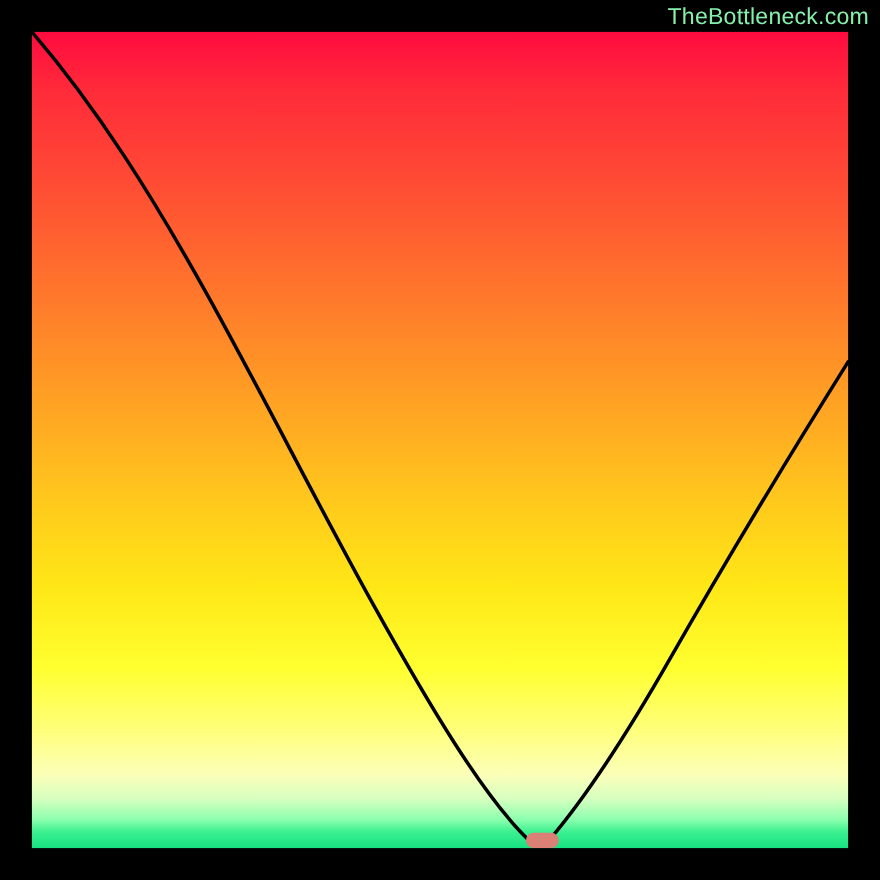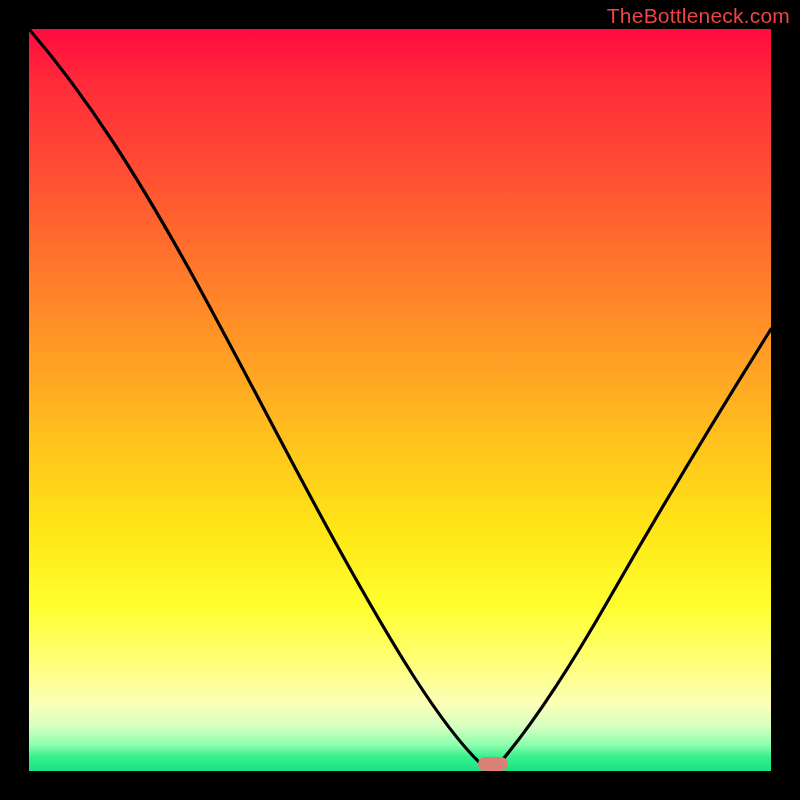--- a/index.html
+++ b/index.html
@@ -55,21 +55,21 @@
     position: absolute;
     width: 30px;
     height: 14px;
     border-radius: 7px;
     background: #da8074;
   }
   .watermark {
     position: absolute;
     top: 4px;
     right: 10px;
-    color: #ef4444;
+    color: #86efac;
     font-size: 21px;
     font-weight: 500;
     letter-spacing: 0.2px;
   }
 </style>
 </head>
 <body>
 
 <div class="frame">
 

